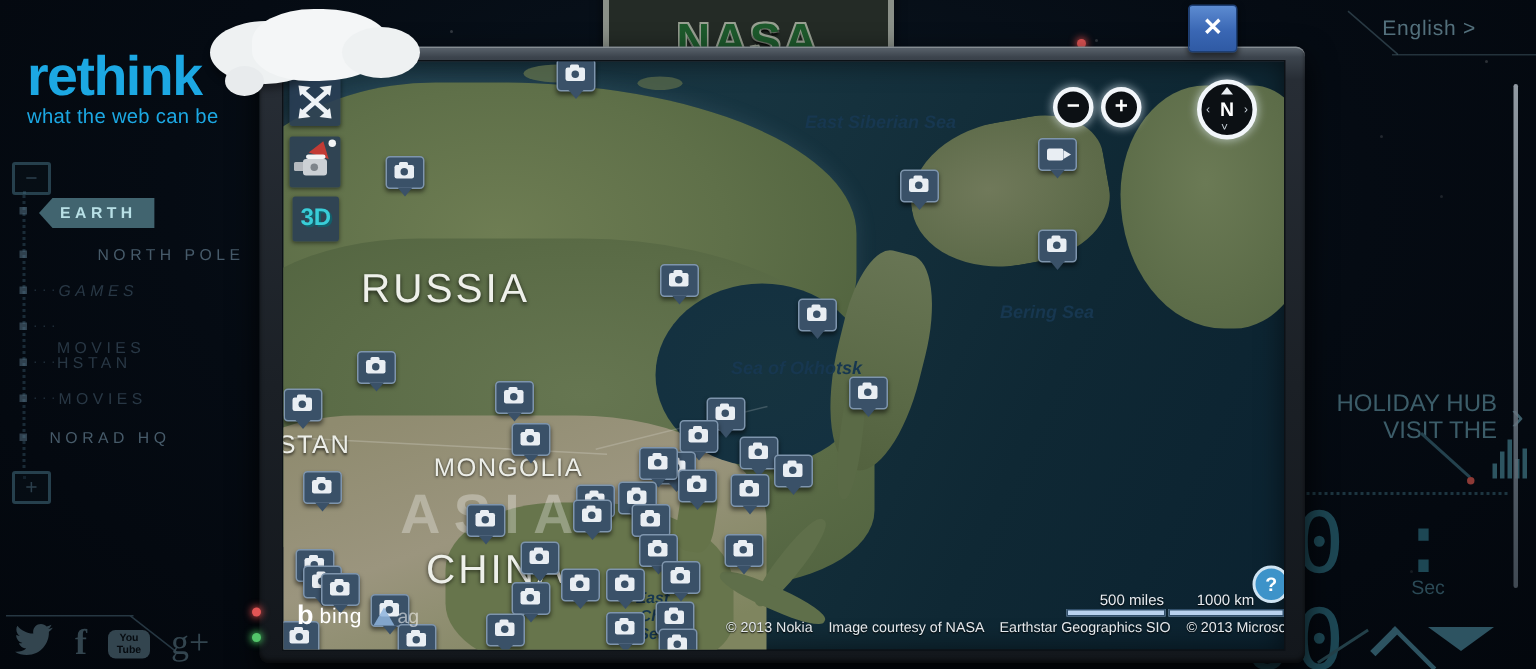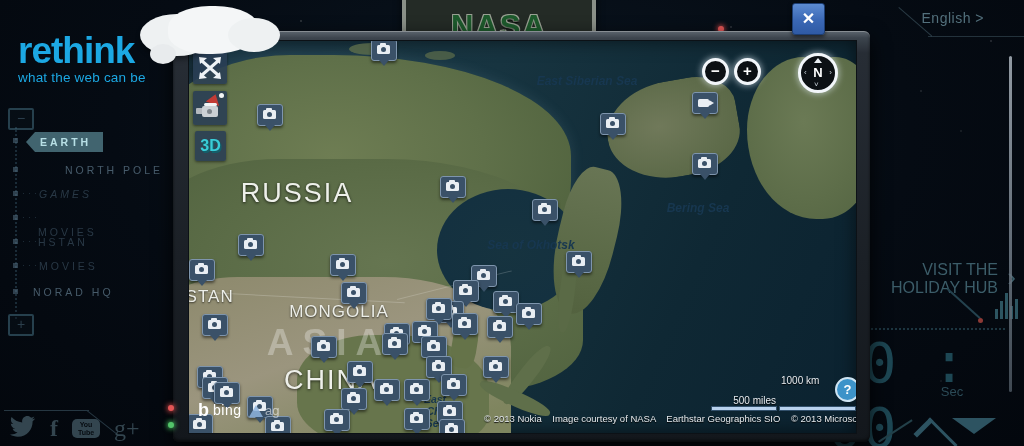--- a/index.html
+++ b/index.html
@@ -194,22 +194,22 @@
   <div class="abs norad">
     <span class="norad-text">NASA</span>
   </div>
   <div class="abs led led-red" style="left:718px;top:26px;"></div>
 
   <div class="abs eng-diag"></div>
   <div class="abs eng-under"></div>
   <div class="abs eng">English &gt;</div>
 
   <div class="abs hub">
+    <div>HOLIDAY HUB</div>
     <div>VISIT THE</div>
-    <div>HOLIDAY HUB</div>
   </div>
   <div class="abs hub-chev">›</div>
   <div class="abs eq">
     <i style="height:10px"></i>
       <i style="height:18px"></i>
       <i style="height:26px"></i>
       <i style="height:13px"></i>
       <i style="height:20px"></i>
   </div>
   <div class="abs sat-line"></div>
@@ -454,21 +454,21 @@
       <span>N</span>
       <span class="a-up" style="position:absolute;"></span>
       <span class="arr a-down">˅</span>
       <span class="arr a-left">‹</span>
       <span class="arr a-right">›</span>
     </div>
 
     <div class="help-circle">?</div>
     <div class="scale-lab" style="left:515px;top:354px;width:72px;text-align:right;">500 miles</div>
     <div class="scale-bar" style="left:522px;top:365px;width:64px;"></div>
-    <div class="scale-lab" style="left:592px;top:334px;width:72px;text-align:left;">1000 km</div>
+    <div class="scale-lab" style="left:592px;top:354px;width:72px;text-align:center;">1000 km</div>
     <div class="scale-bar" style="left:590px;top:365px;width:75px;"></div>
 
     <div class="bing-logo">
       <span class="bing-b">b</span>
       <span class="bing-word">bing</span>
     </div>
     <div class="agi-logo">
       <span class="agi-tri"></span>
       <span class="agi-word">ag</span>
     </div>

